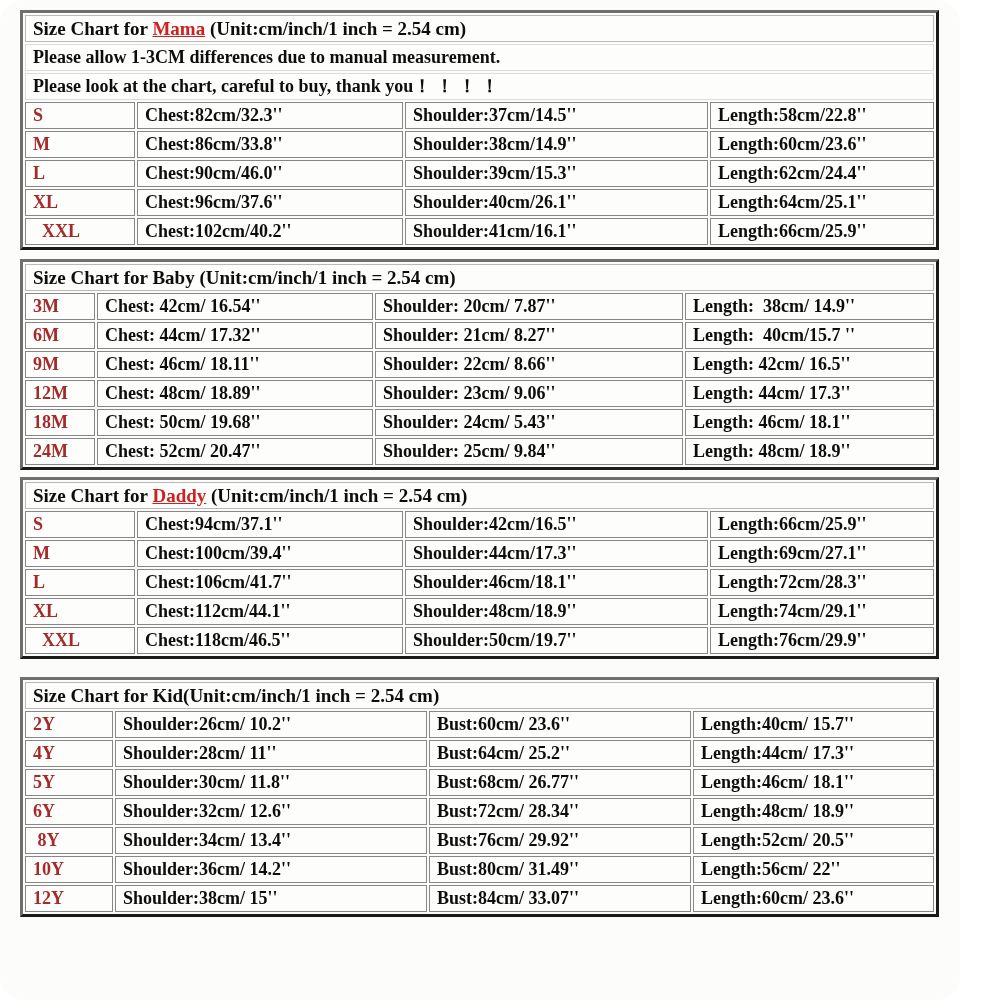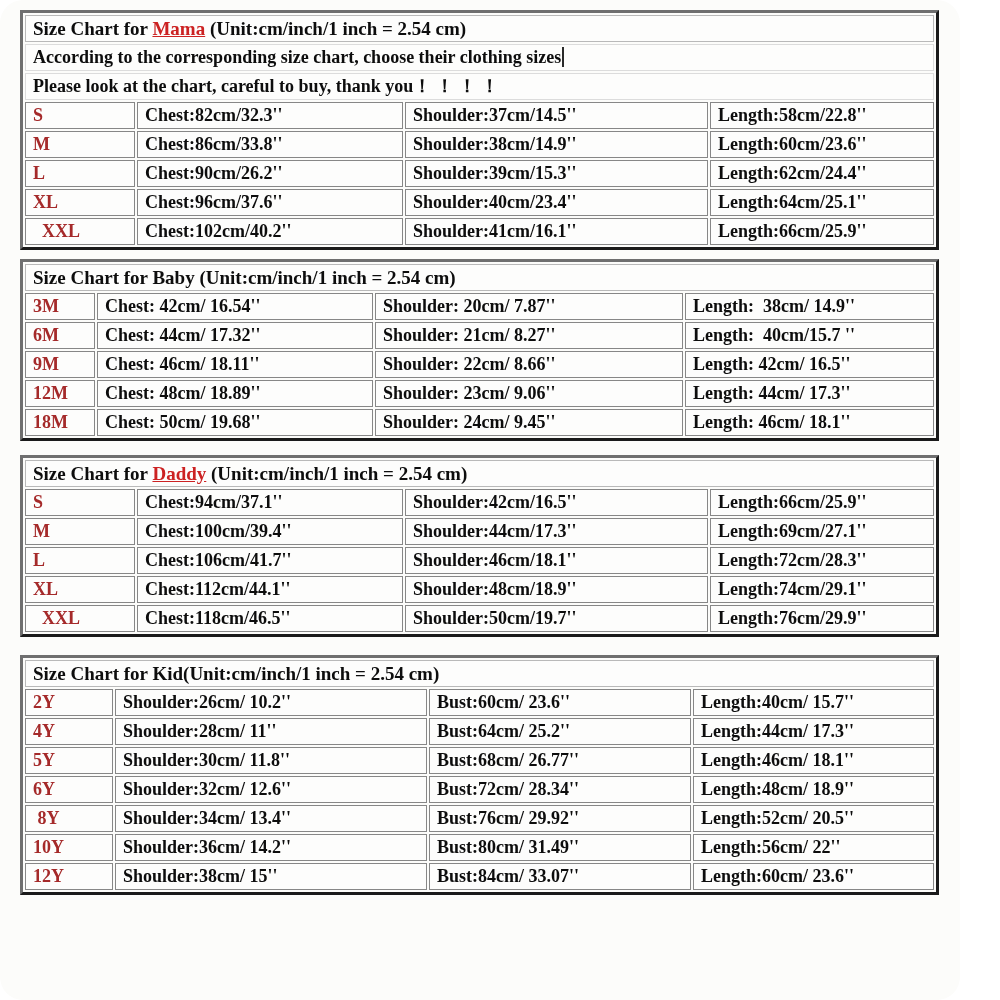--- a/index.html
+++ b/index.html
@@ -16,21 +16,21 @@
   }
   table.size-table {
     width: 100%;
     table-layout: fixed;
     border-collapse: separate;
     border-spacing: 2px;
     border: 3px outset #6f6f6f;
     background: #fcfcfa;
   }
   .sec-mama  { margin-bottom: 9px; }
-  .sec-baby  { margin-bottom: 14px; }
+  .sec-baby  { margin-bottom: 7px; }
   .sec-daddy { margin-bottom: 18px; }
   .sec-kid   { margin-bottom: 4px; }
   td {
     border: 1px solid #878787;
     background: #fdfdfc;
     padding: 1px 7px;
     height: 23px;
     line-height: 23px;
     font-size: 18px;
     vertical-align: middle;
@@ -70,47 +70,47 @@
         <col style="width: 110px;">
         <col style="width: 266px;">
         <col style="width: 303px;">
         <col>
       </colgroup>
       <tbody>
         <tr>
           <td colspan="4" class="title-cell"><span>Size Chart for </span><span class="chart-link">Mama</span><span> (Unit:cm/inch/1 inch = 2.54 cm)</span></td>
         </tr>
         <tr>
-          <td colspan="4" class="note-cell">According to the corresponding size chart, choose their clothing sizes<span class="caret"></span></td>
+          <td colspan="4" class="note-cell">Please allow 1-3CM differences due to manual measurement.</td>
         </tr>
         <tr>
           <td colspan="4" class="note-cell">Please look at the chart, careful to buy, thank you！ ！ ！ ！</td>
         </tr>
         <tr>
           <td class="size-cell">S</td>
           <td class="val-cell">Chest:82cm/32.3''</td>
           <td class="val-cell">Shoulder:37cm/14.5''</td>
           <td class="val-cell">Length:58cm/22.8''</td>
         </tr>
         <tr>
           <td class="size-cell">M</td>
           <td class="val-cell">Chest:86cm/33.8''</td>
           <td class="val-cell">Shoulder:38cm/14.9''</td>
           <td class="val-cell">Length:60cm/23.6''</td>
         </tr>
         <tr>
           <td class="size-cell">L</td>
-          <td class="val-cell">Chest:90cm/26.2''</td>
+          <td class="val-cell">Chest:90cm/46.0''</td>
           <td class="val-cell">Shoulder:39cm/15.3''</td>
           <td class="val-cell">Length:62cm/24.4''</td>
         </tr>
         <tr>
           <td class="size-cell">XL</td>
           <td class="val-cell">Chest:96cm/37.6''</td>
-          <td class="val-cell">Shoulder:40cm/23.4''</td>
+          <td class="val-cell">Shoulder:40cm/26.1''</td>
           <td class="val-cell">Length:64cm/25.1''</td>
         </tr>
         <tr>
           <td class="size-cell">  XXL</td>
           <td class="val-cell">Chest:102cm/40.2''</td>
           <td class="val-cell">Shoulder:41cm/16.1''</td>
           <td class="val-cell">Length:66cm/25.9''</td>
         </tr>
       </tbody>
     </table>
@@ -145,22 +145,28 @@
         </tr>
         <tr>
           <td class="size-cell">12M</td>
           <td class="val-cell">Chest: 48cm/ 18.89''</td>
           <td class="val-cell">Shoulder: 23cm/ 9.06''</td>
           <td class="val-cell">Length: 44cm/ 17.3''</td>
         </tr>
         <tr>
           <td class="size-cell">18M</td>
           <td class="val-cell">Chest: 50cm/ 19.68''</td>
-          <td class="val-cell">Shoulder: 24cm/ 9.45''</td>
+          <td class="val-cell">Shoulder: 24cm/ 5.43''</td>
           <td class="val-cell">Length: 46cm/ 18.1''</td>
+        </tr>
+        <tr>
+          <td class="size-cell">24M</td>
+          <td class="val-cell">Chest: 52cm/ 20.47''</td>
+          <td class="val-cell">Shoulder: 25cm/ 9.84''</td>
+          <td class="val-cell">Length: 48cm/ 18.9''</td>
         </tr>
       </tbody>
     </table>
     <table class="size-table sec-daddy">
       <colgroup>
         <col style="width: 110px;">
         <col style="width: 266px;">
         <col style="width: 303px;">
         <col>
       </colgroup>

